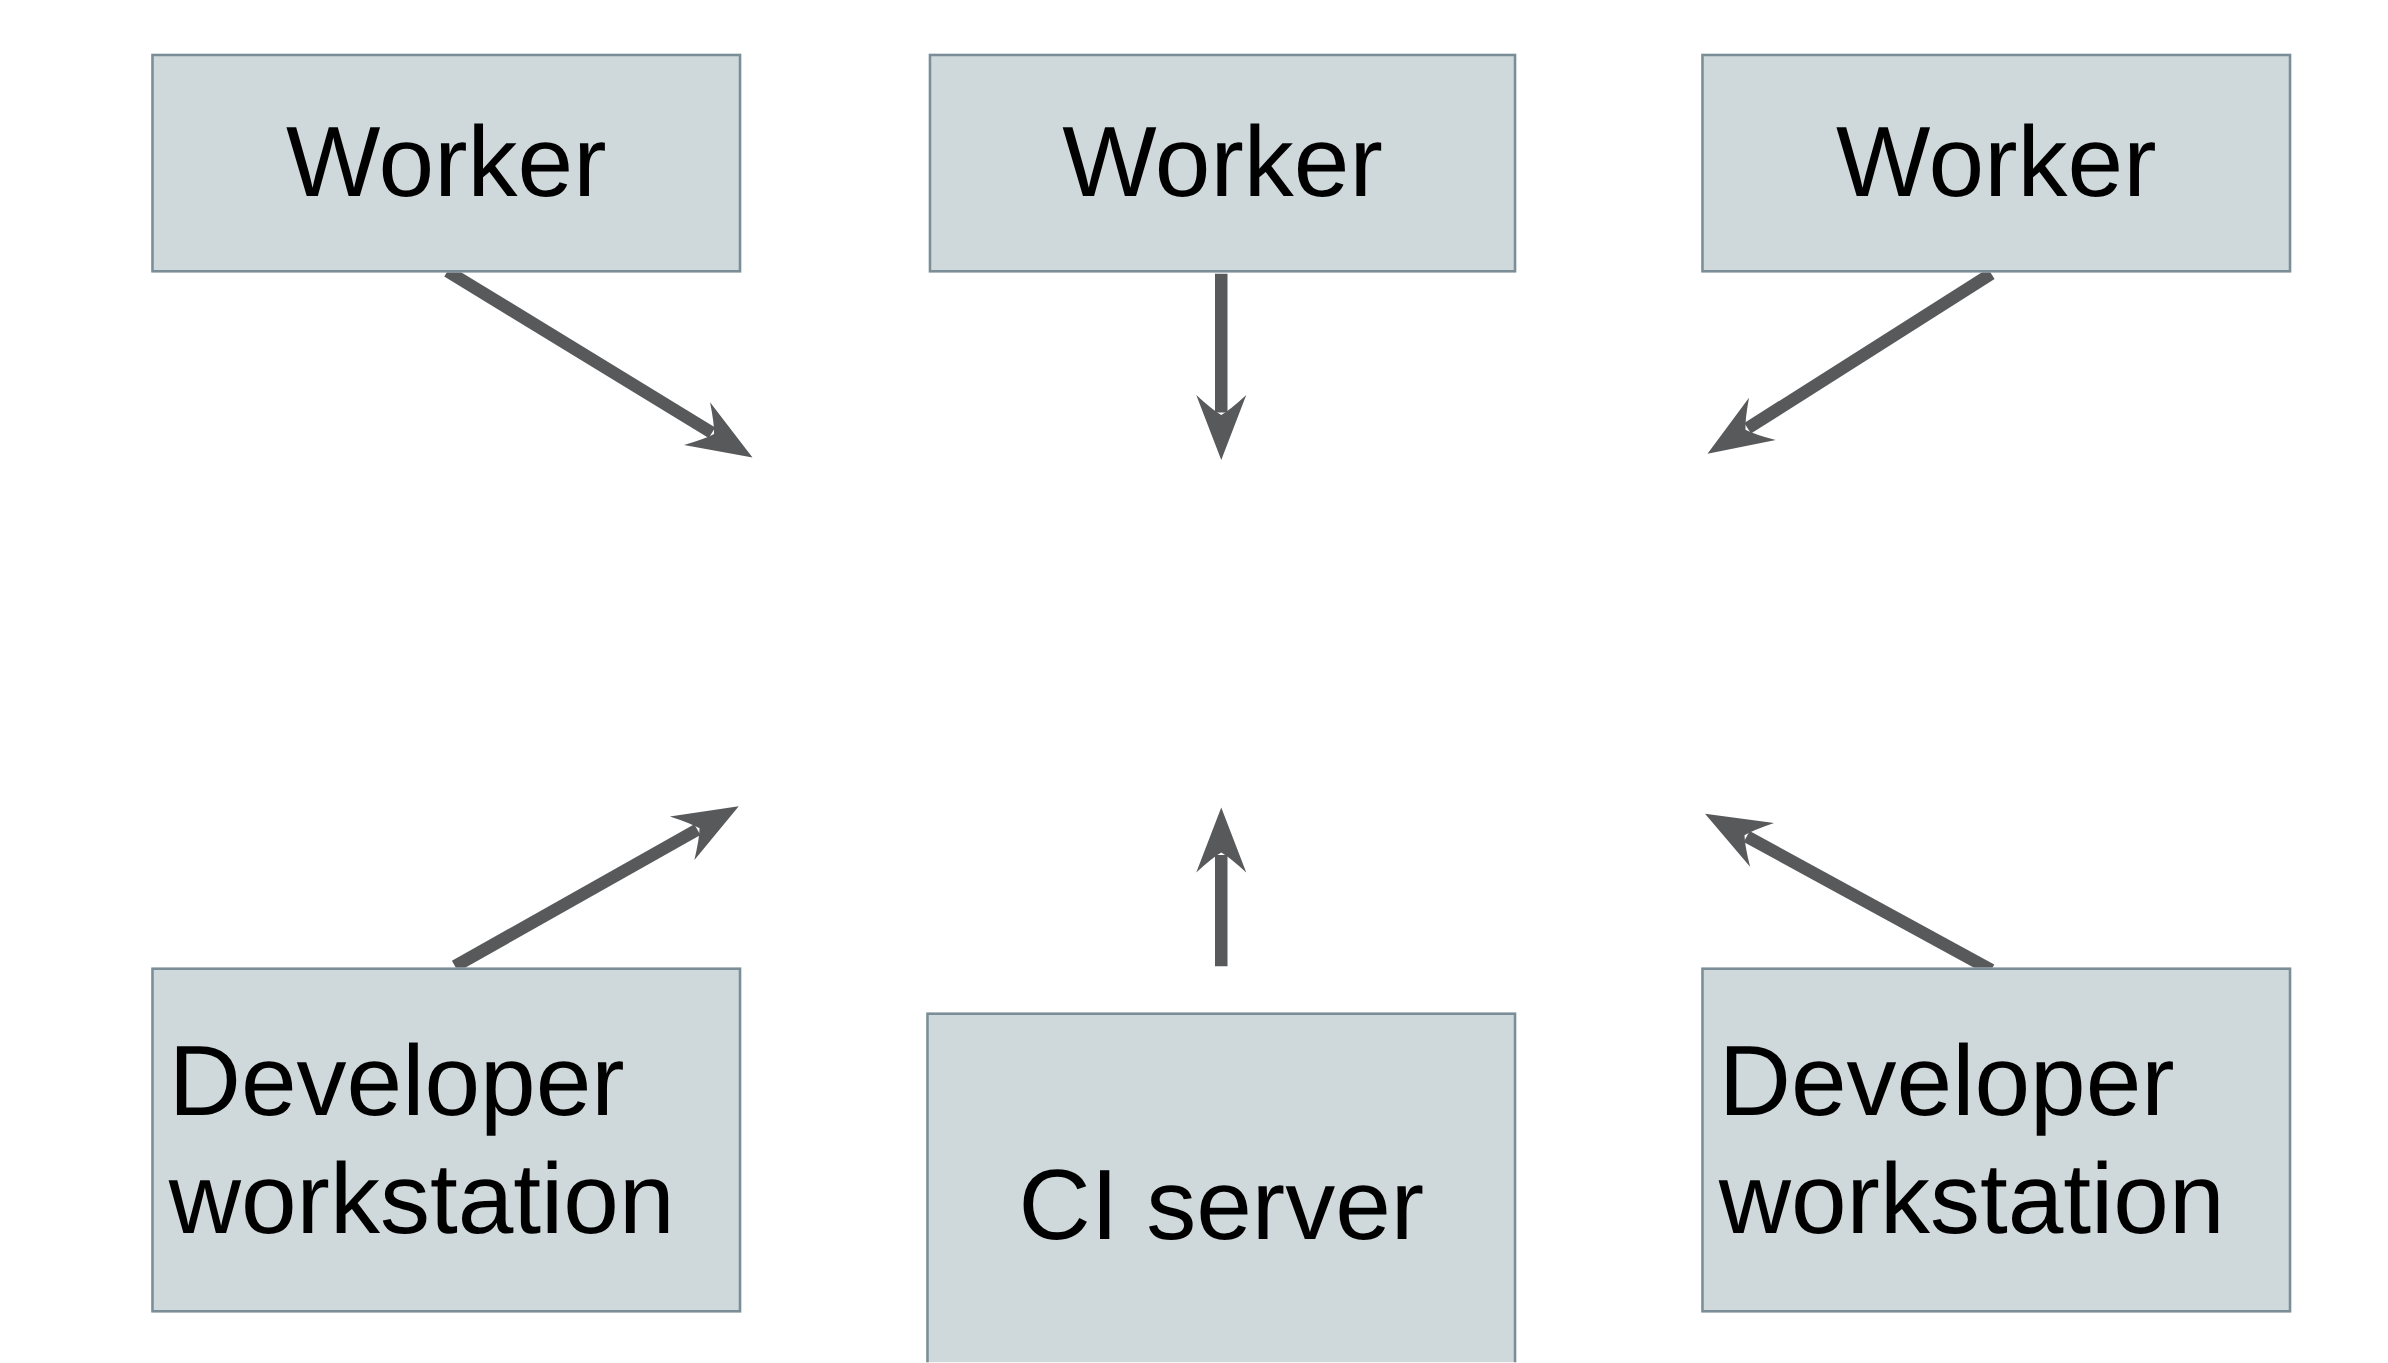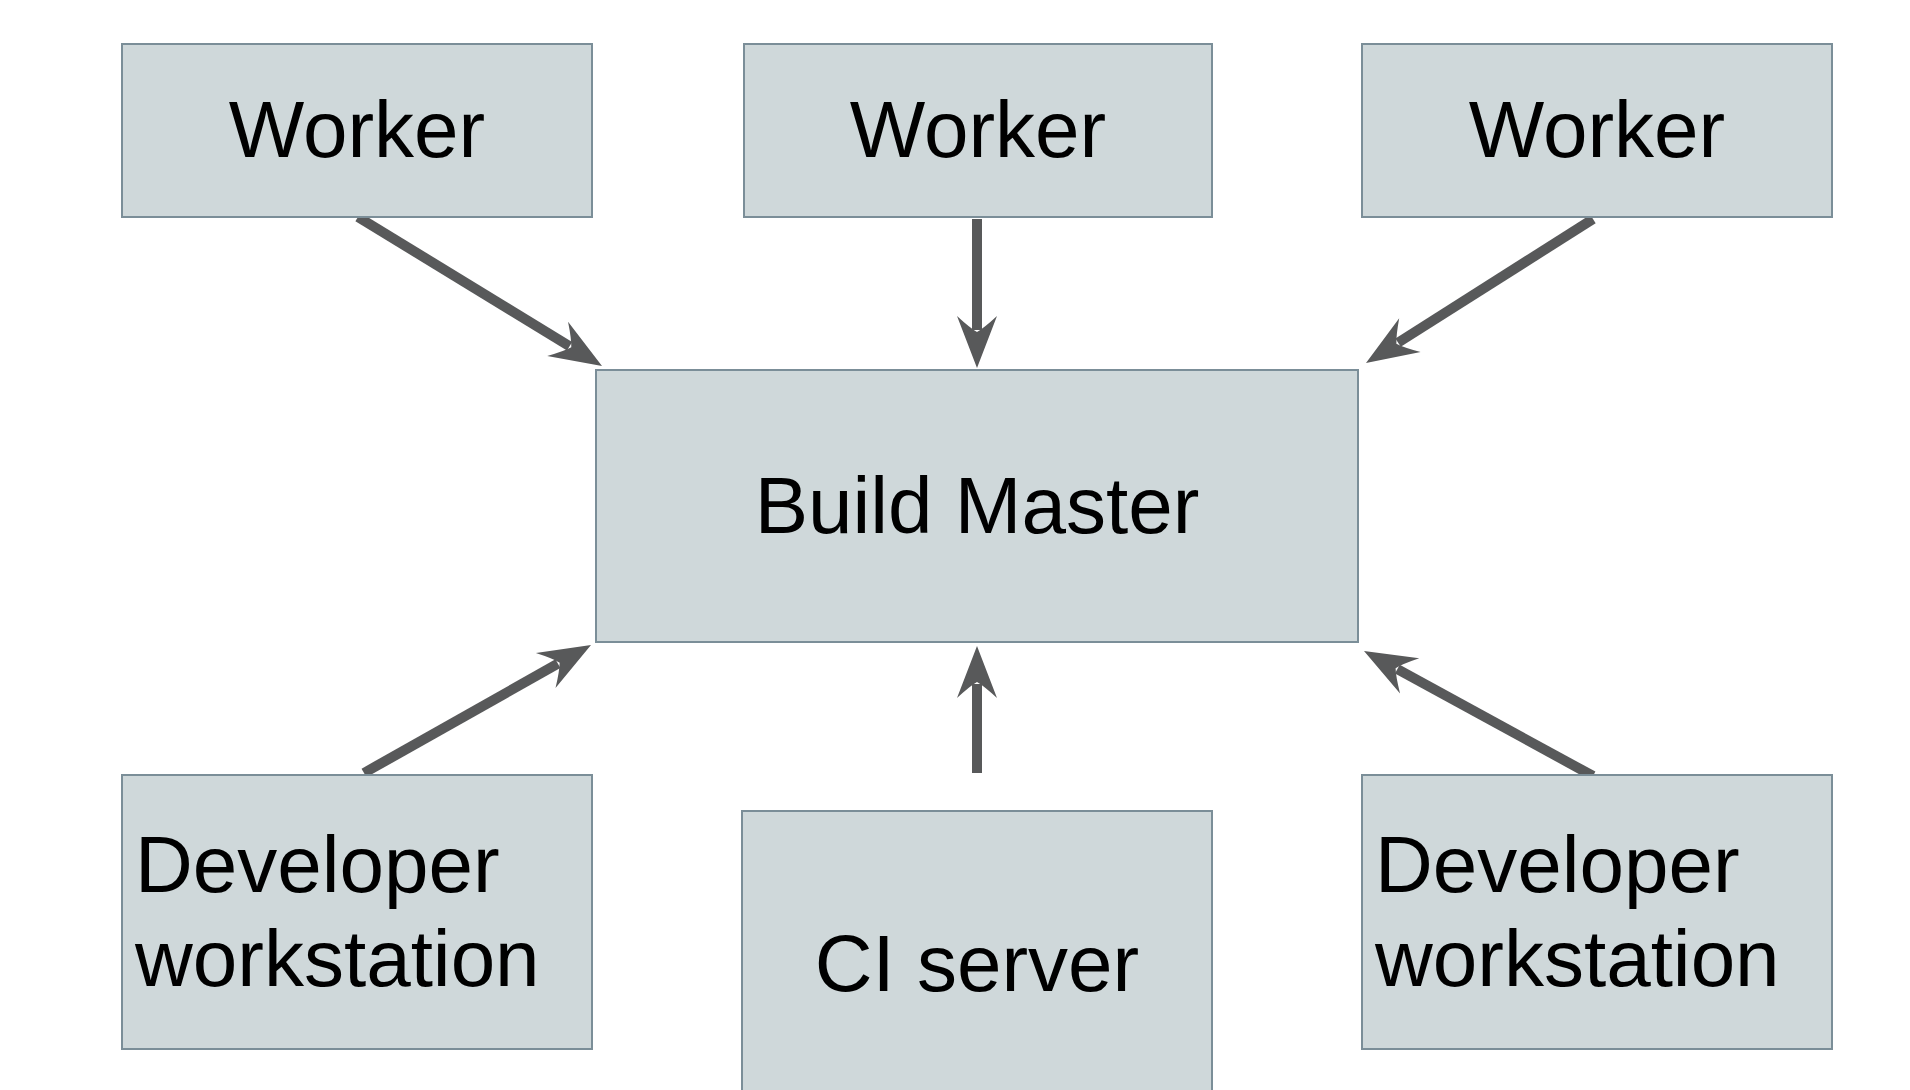--- a/index.html
+++ b/index.html
@@ -81,23 +81,20 @@
     </svg>
 <div class="node" style="left: 121px; top: 43px; width: 472px; height: 175px;">
     <span class="label">Worker</span>
   </div>
     <div class="node" style="left: 743px; top: 43px; width: 470px; height: 175px;">
     <span class="label">Worker</span>
   </div>
     <div class="node" style="left: 1361px; top: 43px; width: 472px; height: 175px;">
     <span class="label">Worker</span>
   </div>
-    <div class="node" style="left: 595px; top: 369px; width: 764px; height: 274px;">
-    <span class="label">Build Master</span>
-  </div>
     <div class="node" style="left: 121px; top: 774px; width: 472px; height: 276px;">
     <span class="label">Developer workstation</span>
   </div>
     <div class="node" style="left: 741px; top: 810px; width: 472px; height: 308px;">
     <span class="label">CI server</span>
   </div>
     <div class="node" style="left: 1361px; top: 774px; width: 472px; height: 276px;">
     <span class="label">Developer workstation</span>
   </div>
   </div>

